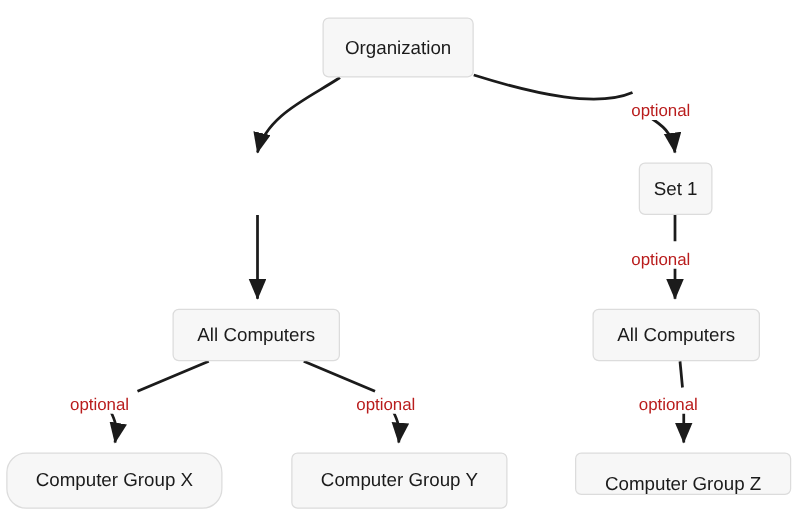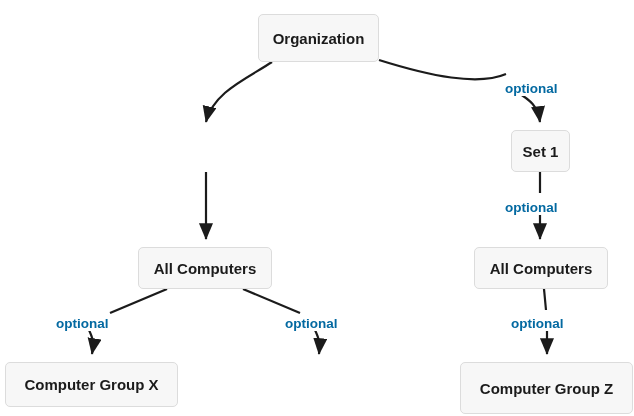--- a/index.html
+++ b/index.html
@@ -9,21 +9,20 @@
   }
   body {
     font-family: "Liberation Sans", sans-serif;
   }
   #diagram-canvas {
     position: relative;
     width: 634px;
     height: 416px;
     background: #ffffff;
     overflow: hidden;
-    font-weight: bold;
   }
   #edge-layer {
     position: absolute;
     left: 0;
     top: 0;
     width: 634px;
     height: 416px;
   }
   .node {
     position: absolute;
@@ -35,21 +34,21 @@
     align-items: center;
     justify-content: center;
     color: #1b1b1b;
     font-size: 15px;
     line-height: 1;
     white-space: nowrap;
     z-index: 2;
   }
   .edge-label {
     position: absolute;
-    color: #0369a1;
+    color: #b91c1c;
     font-size: 13.5px;
     line-height: 1;
     white-space: nowrap;
     background: #ffffff;
     padding: 0 1px;
     z-index: 3;
   }
 </style>
 </head>
 <body>
@@ -93,26 +92,29 @@
   </div>
 
   <div class="node" style="left:138px; top:247px; width:134px; height:42px;">
     <span>All Computers</span>
   </div>
 
   <div class="node" style="left:474px; top:247px; width:134px; height:42px;">
     <span>All Computers</span>
   </div>
 
-  <div class="node" style="left:5px; top:362px; width:173px; height:45px;">
+  <div class="node" style="left:5px; top:362px; width:173px; height:45px;border-radius:16px;">
     <span>Computer Group X</span>
   </div>
 
+  <div class="node" style="left:233px; top:362px; width:173px; height:45px;">
+    <span>Computer Group Y</span>
+  </div>
 
-  <div class="node" style="left:460px; top:362px; width:173px; height:52px;">
+  <div class="node" style="left:460px; top:362px; width:173px; height:34px;align-items:flex-end;">
     <span>Computer Group Z</span>
   </div>
 
   <div class="edge-label" style="left:504px; top:82px;">optional</div>
 
   <div class="edge-label" style="left:504px; top:201px;">optional</div>
 
   <div class="edge-label" style="left:55px; top:317px;">optional</div>
 
   <div class="edge-label" style="left:284px; top:317px;">optional</div>

